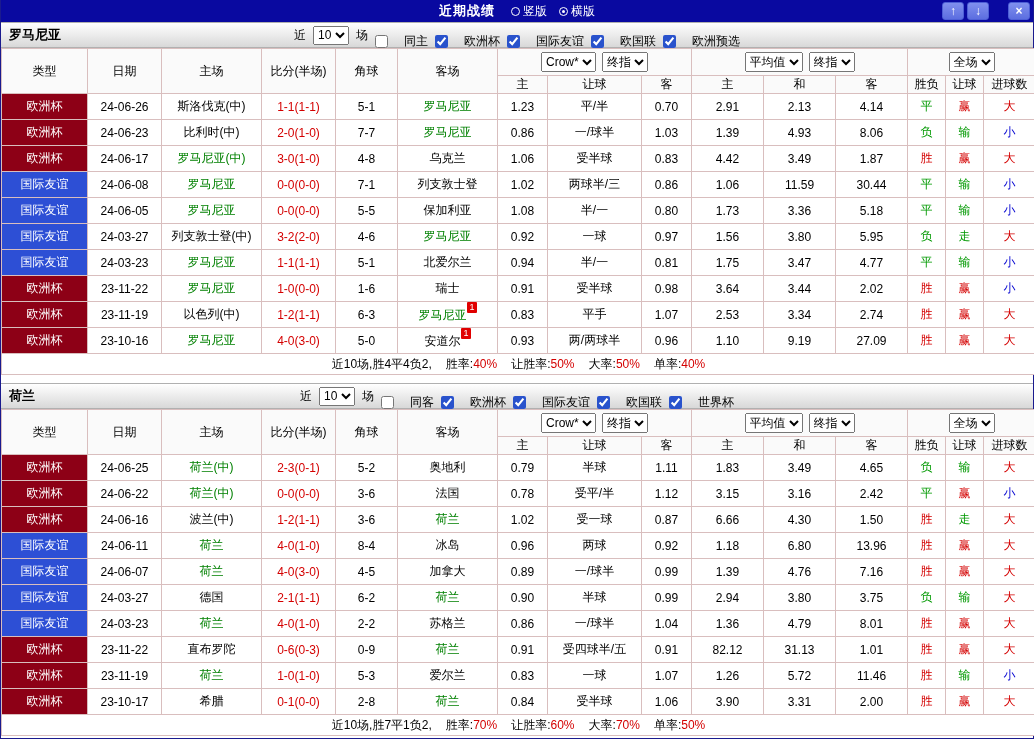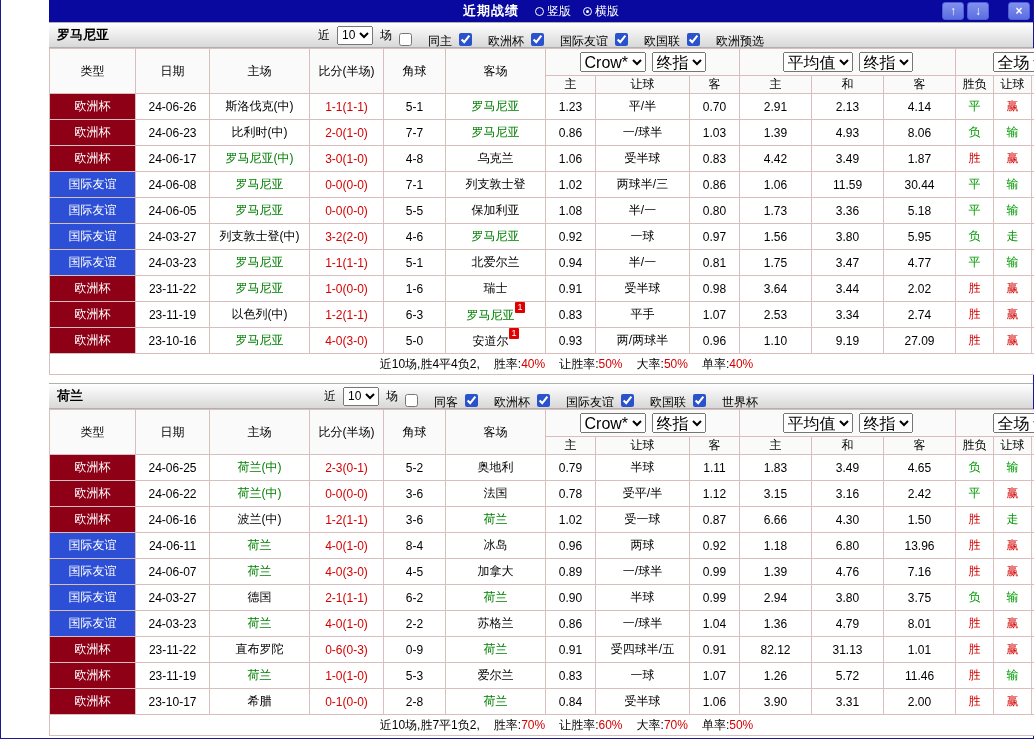--- a/index.html
+++ b/index.html
@@ -3,21 +3,21 @@
 <meta charset="utf-8">
 <style>
   * { box-sizing: border-box; }
   html,body { margin:0; padding:0; }
   body {
     width:1034px; height:739px; overflow:hidden;
     background:#fff; color:#000;
     font-family:"Liberation Sans","DejaVu Sans",sans-serif;
     font-size:12px;
   }
-  #app { width:1034px; height:739px; border:1px solid #1a1a8e; border-top:none;padding-left:48px; }
+  #app { width:1034px; height:739px; border:1px solid #1a1a8e; border-top:none; }
 
   
   .topbar {
     height:22px; background:var(--titlebar-bg,#0909a0);
     display:flex; align-items:center; justify-content:center;
     position:relative; color:#fff;
   }
   .topbar .title { font-weight:bold; font-size:13px; letter-spacing:1px; }
   .radio-group { display:inline-flex; align-items:center; margin-left:16px; gap:12px; }
   .radio { display:inline-flex; align-items:center; gap:3px; cursor:pointer; font-size:12px; }
@@ -38,33 +38,33 @@
   
   .section + .section { margin-top:8px; }
   .section-bar {
     height:26px; background:linear-gradient(#ffffff,#d8d8d8);
     border-top:1px solid #b0b0b0; border-bottom:1px solid #b0b0b0;
     display:flex; align-items:center; position:relative;
   }
   .team-name { position:absolute; left:8px; font-weight:bold; font-size:13px; }
   .filters { margin:0 auto; display:inline-flex; align-items:center; gap:7px; }
   .filters select { height:19px; font-size:12px; }
-  .chk { display:inline-flex; gap:16px; cursor:pointer;margin-top:12px; }
+  .chk { display:inline-flex; align-items:center; gap:16px; cursor:pointer;margin-top:12px; }
   .chk input { width:13px; height:13px; margin:0; accent-color:#2952cc; }
 
   
   table { width:100%; border-collapse:collapse; table-layout:fixed; }
   th,td {
     border:1px solid var(--grid-line,#d9bebe);
     text-align:center; padding:0 2px; overflow:hidden; white-space:nowrap;
   }
   thead th { background:#fafafa; font-weight:normal; }
   tr.h1 th { height:27px; }
   tr.h2 th { height:18px; }
-  .selcell select { height:20px; font-size:16px; margin:0 3px; }
+  .selcell select { height:20px; font-size:12px; margin:0 3px; }
   tbody td { height:26px; background:#fff; }
   td.type { color:#fff; }
   .type-euro { background:var(--euro-bg,#8d0016); }
   .type-friendly { background:var(--friendly-bg,#2d4fd5); }
   .team { color:#000; }
   .team.focus { color:var(--focus-team,#008000); }
   td.score { color:var(--score-red,#d40000); }
   .res-r { color:var(--result-red,#d40000); }
   .res-g { color:var(--result-green,#009900); }
   .res-b { color:var(--result-blue,#0000d0); }

